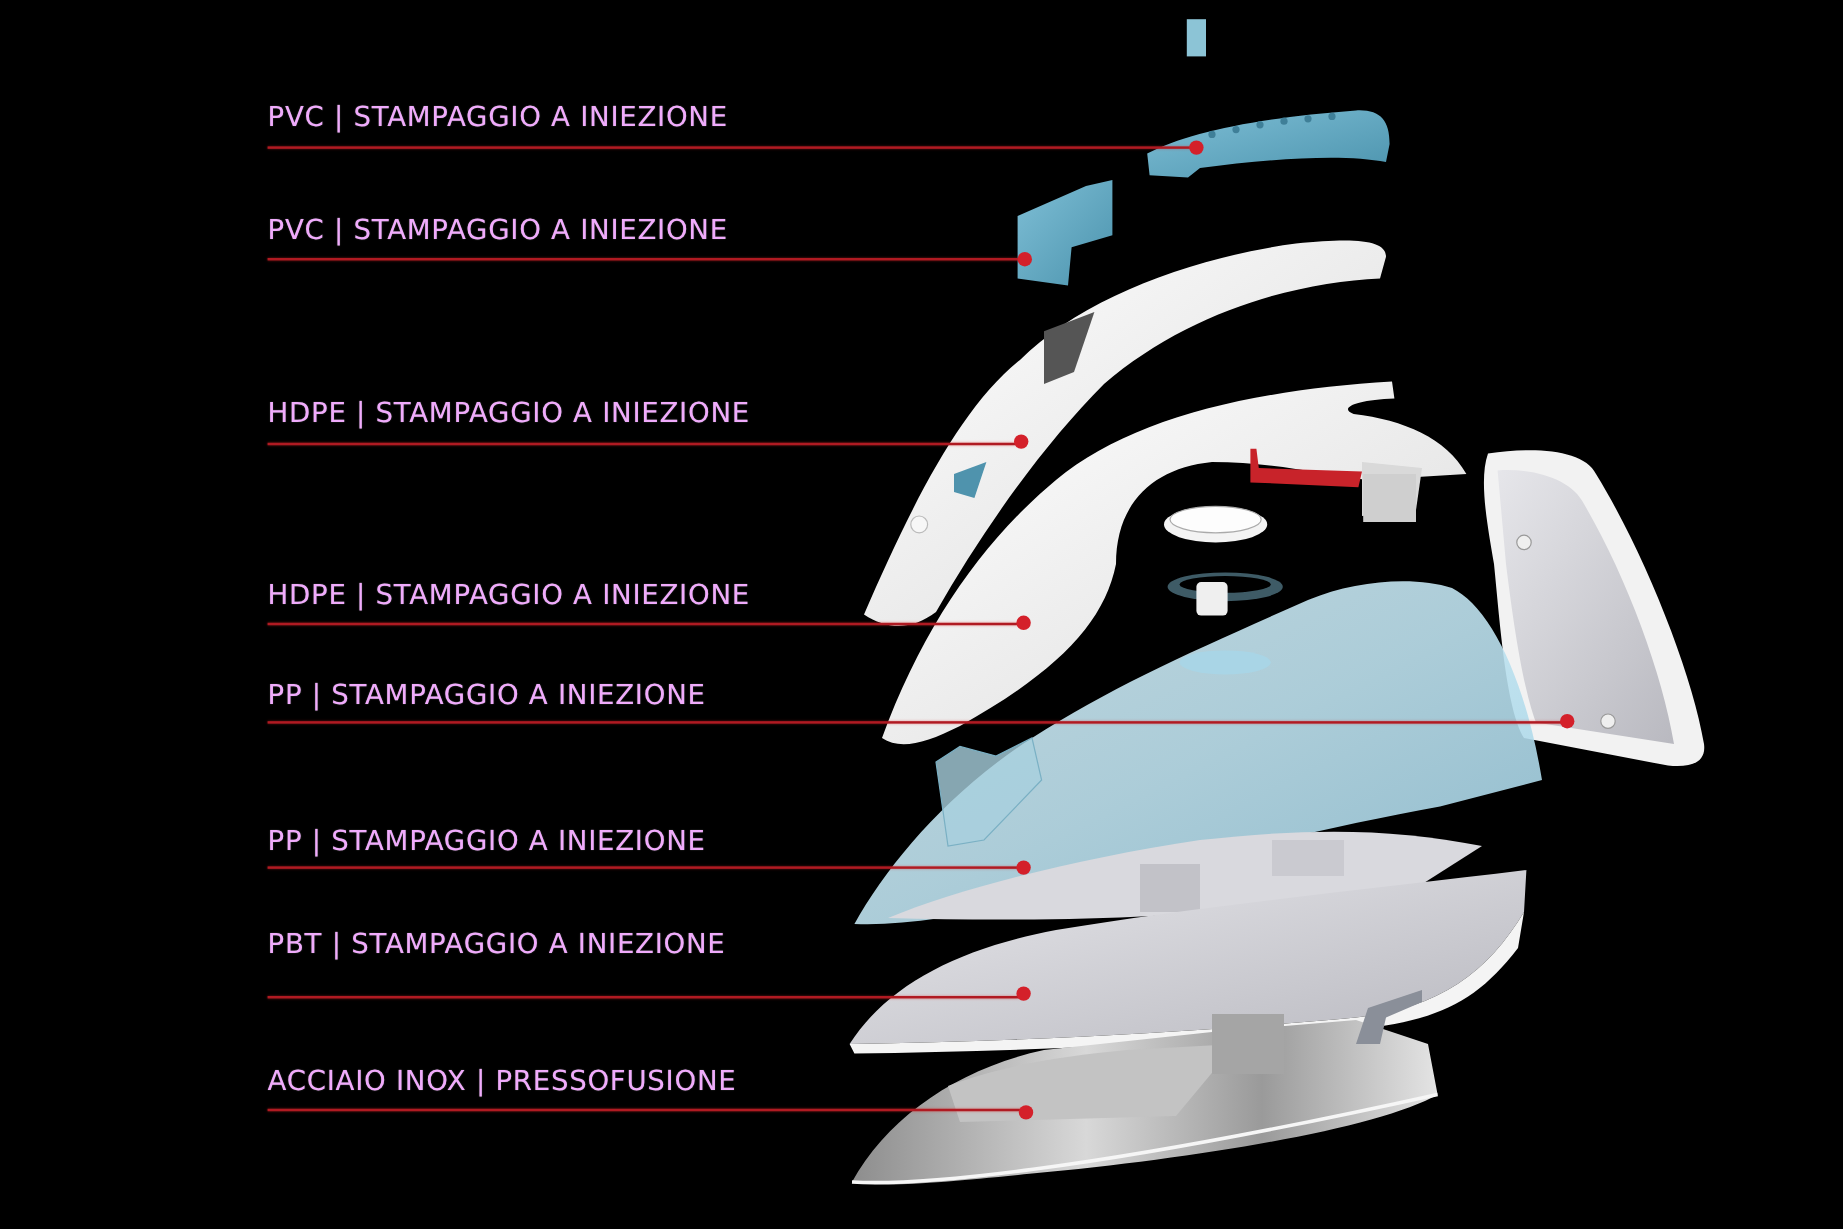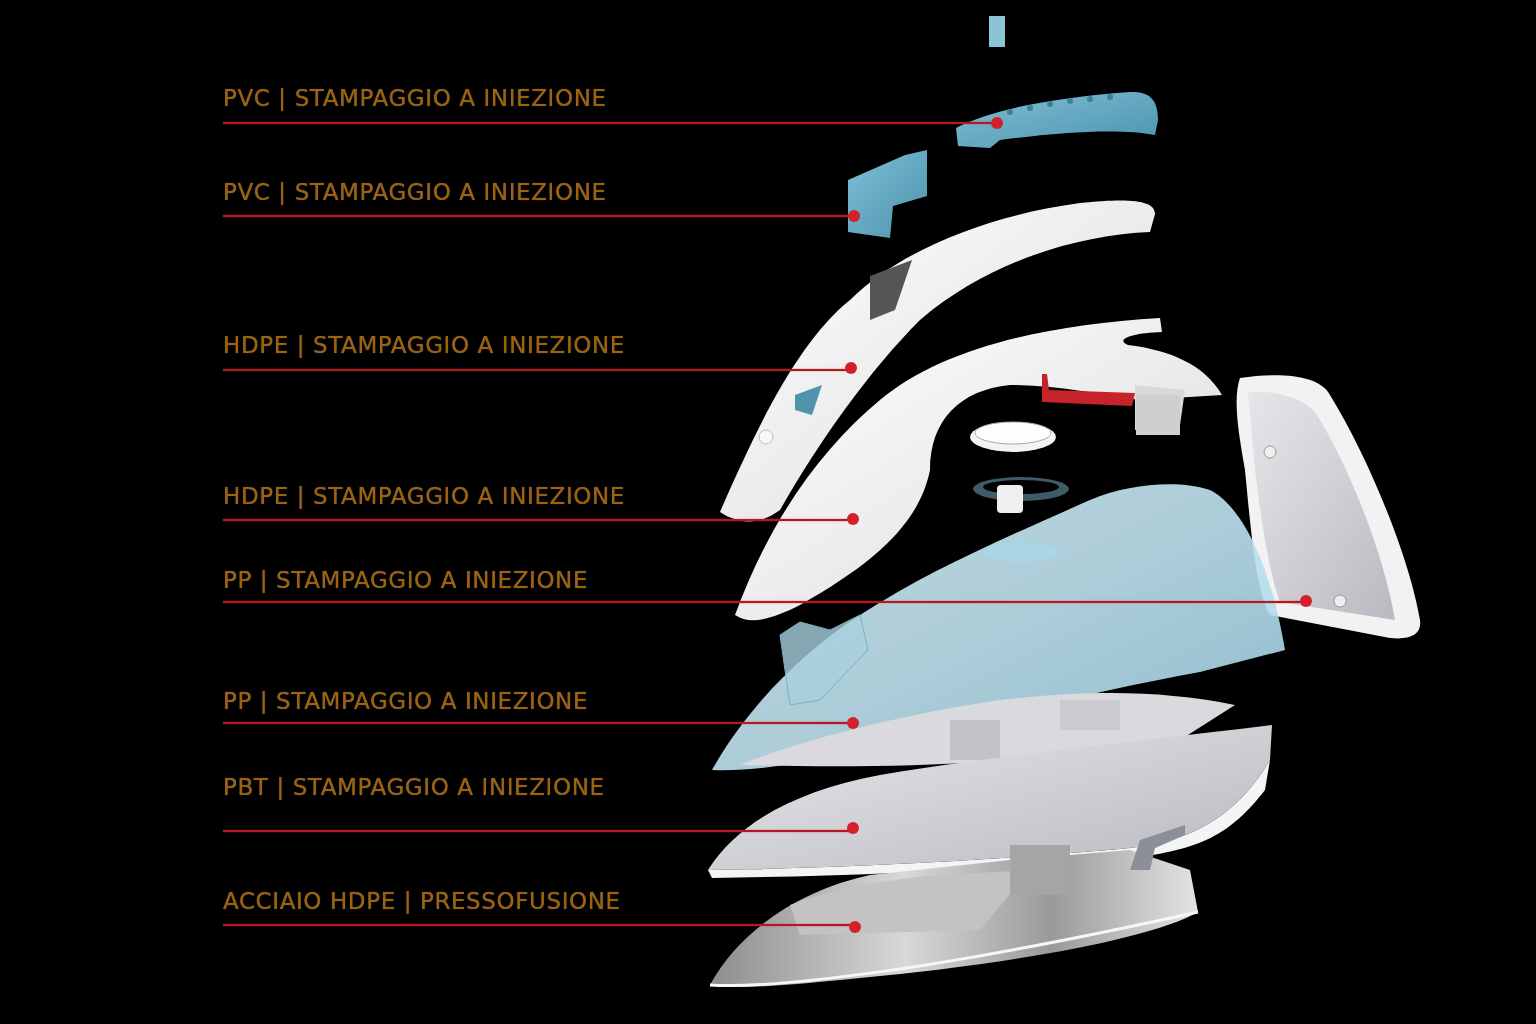--- a/index.html
+++ b/index.html
@@ -1,19 +1,19 @@
 <!DOCTYPE html>
 <html><head>
 <meta charset="utf-8">
 <style>
   html, body { margin:0; padding:0; background:#000; }
   body { width:1536px; height:1024px; position:relative; overflow:hidden; font-family:"DejaVu Sans", sans-serif; }
   #art { position:absolute; left:0; top:0; width:1536px; height:1024px; }
   .label {
-    position:absolute; left:223px; color:#a16207; font-size:23px; letter-spacing:0.6px;
+    position:absolute; left:223px; color:#f0abfc; font-size:23px; letter-spacing:0.6px;
     font-family:"DejaVu Sans", sans-serif; font-weight:normal; white-space:nowrap; line-height:1;
     text-shadow:0 0 1px rgba(255,255,255,0.4);
   }
   .leader { position:absolute; left:223px; height:2px; background:#b01a22; box-shadow:0 0 2px rgba(220,40,40,0.6); }
   .dot { position:absolute; width:12px; height:12px; border-radius:50%; background:#d4202a; transform:translate(-6px,-6px); }
 </style>
 </head>
 <body>
 
 <svg id="art" viewBox="0 0 1536 1024" xmlns="http://www.w3.org/2000/svg">
@@ -146,16 +146,16 @@
   <div class="dot" style="left: 1306px; top: 601px;"></div>
 
   <div class="label" style="top: 690px;">PP | STAMPAGGIO A INIEZIONE</div>
   <div class="leader" style="top: 722px; width: 626px;"></div>
   <div class="dot" style="left: 853px; top: 723px;"></div>
 
   <div class="label" style="top: 776px;">PBT | STAMPAGGIO A INIEZIONE</div>
   <div class="leader" style="top: 830px; width: 626px;"></div>
   <div class="dot" style="left: 853px; top: 828px;"></div>
 
-  <div class="label" style="top: 890px;">ACCIAIO HDPE | PRESSOFUSIONE</div>
+  <div class="label" style="top: 890px;">ACCIAIO INOX | PRESSOFUSIONE</div>
   <div class="leader" style="top: 924px; width: 628px;"></div>
   <div class="dot" style="left: 855px; top: 927px;"></div>
 </div>
 
 </body></html>

